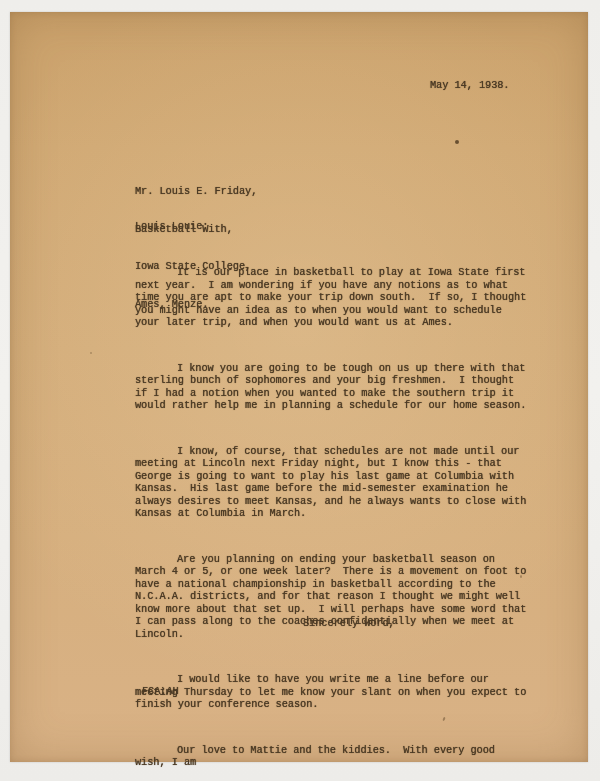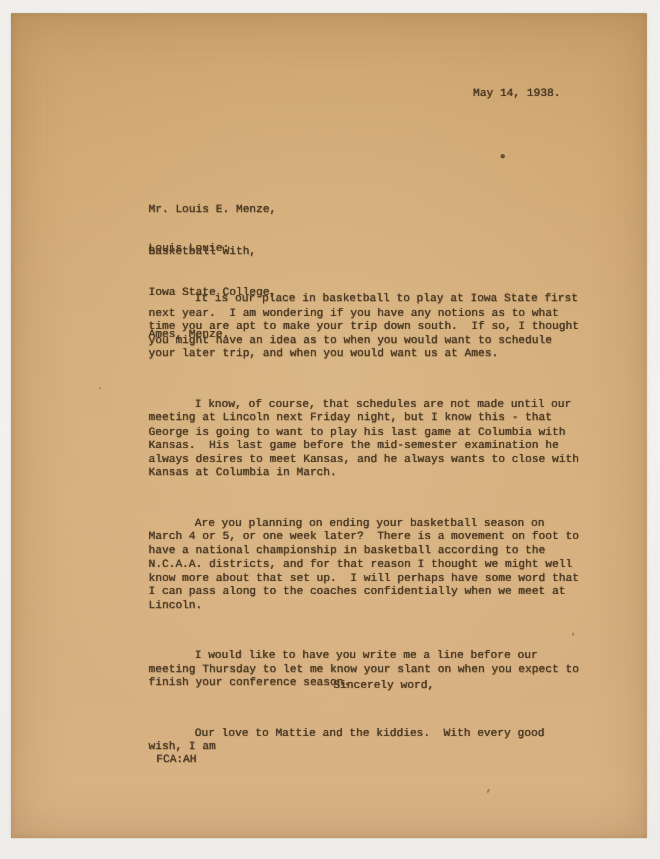--- a/index.html
+++ b/index.html
@@ -59,30 +59,31 @@
 </style>
 </head>
 <body>
 
 <div class="scan">
   <div class="paper">
 
     <div class="tw date">May 14, 1938.</div>
 
     <div class="tw address">
-      <div>Mr. Louis E. Menze,</div>
+      <div>Mr. Louis E. Friday,</div>
       <div>Basketball With,</div>
       <div>Iowa State College,</div>
       <div>Ames, Menze.</div>
     </div>
 
     <div class="tw salutation">Louis Louie:</div>
 
     <div class="tw body">
       <p>It is our place in basketball to play at Iowa State first next year.  I am wondering if you have any notions as to what time you are apt to make your trip down south.  If so, I thought you might have an idea as to when you would want to schedule your later trip, and when you would want us at Ames.</p>
+      <p>I know you are going to be tough on us up there with that sterling bunch of sophomores and your big freshmen.  I thought if I had a notion when you wanted to make the southern trip it would rather help me in planning a schedule for our home season.</p>
       <p>I know, of course, that schedules are not made until our meeting at Lincoln next Friday night, but I know this - that George is going to want to play his last game at Columbia with Kansas.  His last game before the mid-semester examination he always desires to meet Kansas, and he always wants to close with Kansas at Columbia in March.</p>
       <p>Are you planning on ending your basketball season on March 4 or 5, or one week later?  There is a movement on foot to have a national championship in basketball according to the N.C.A.A. districts, and for that reason I thought we might well know more about that set up.  I will perhaps have some word that I can pass along to the coaches confidentially when we meet at Lincoln.</p>
       <p>I would like to have you write me a line before our meeting Thursday to let me know your slant on when you expect to finish your conference season.</p>
       <p>Our love to Mattie and the kiddies.  With every good wish, I am</p>
     </div>
 
     <div class="tw closing">Sincerely word,</div>
 
     <div class="tw ref">FCA:AH</div>
 

